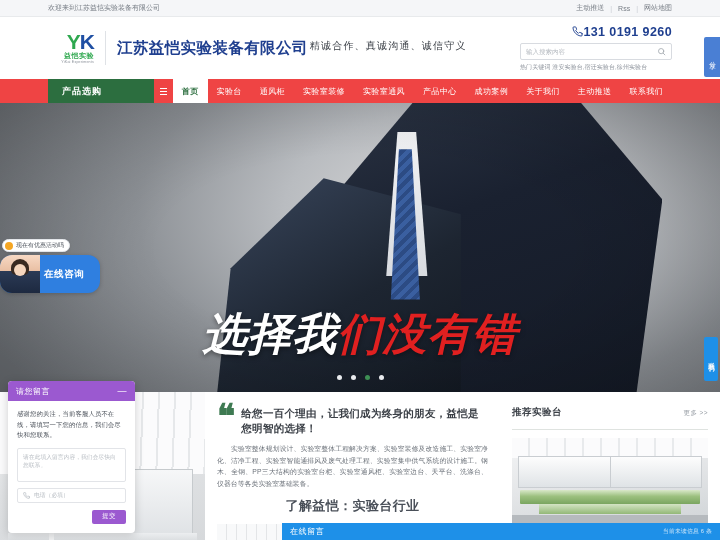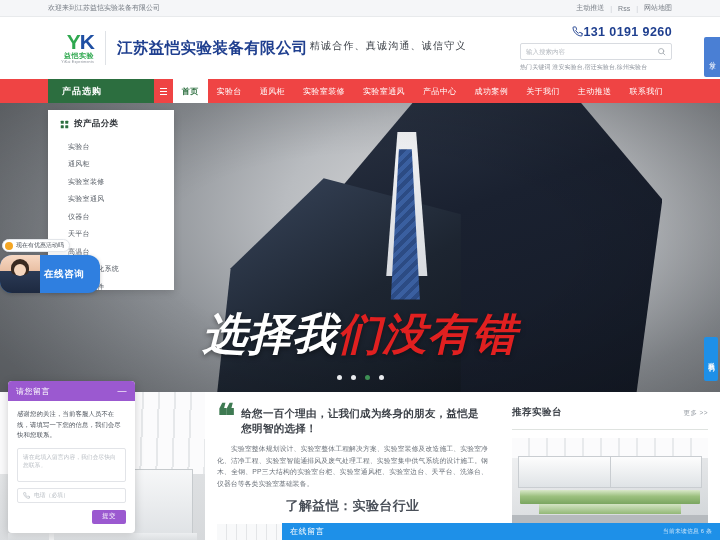--- a/index.html
+++ b/index.html
@@ -359,40 +359,20 @@
     </div>
     <div class="banner-dots">
       <span class="dot"></span>
       <span class="dot"></span>
       <span class="dot active"></span>
       <span class="dot"></span>
     </div>
     <div class="contact-tab">联系我们</div>
   </div>
 
-  <div class="dropdown">
-    <div class="dd-head">
-      <svg class="dd-head-ico" viewBox="0 0 24 24" fill="currentColor">
-          <rect x="2" y="2" width="8" height="8" rx="1.5"></rect>
-          <rect x="14" y="2" width="8" height="8" rx="1.5"></rect>
-          <rect x="2" y="14" width="8" height="8" rx="1.5"></rect>
-          <rect x="14" y="14" width="8" height="8" rx="1.5"></rect>
-        </svg>
-      <span class="dd-head-t">按产品分类</span>
-    </div>
-    <a class="dd-item">实验台</a>
-    <a class="dd-item">通风柜</a>
-    <a class="dd-item">实验室装修</a>
-    <a class="dd-item">实验室通风</a>
-    <a class="dd-item">仪器台</a>
-    <a class="dd-item">天平台</a>
-    <a class="dd-item">高温台</a>
-    <a class="dd-item">实验室净化系统</a>
-    <a class="dd-item">实验室配件</a>
-  </div>
 
   <div class="chat-float">
     <div class="chat-bubble">
       <span class="chat-bubble-ico"></span>
       <span>现在有优惠活动吗</span>
     </div>
     <div class="chat-card">
       <div class="chat-avatar"></div>
       <div class="chat-cta">在线咨询</div>
     </div>

